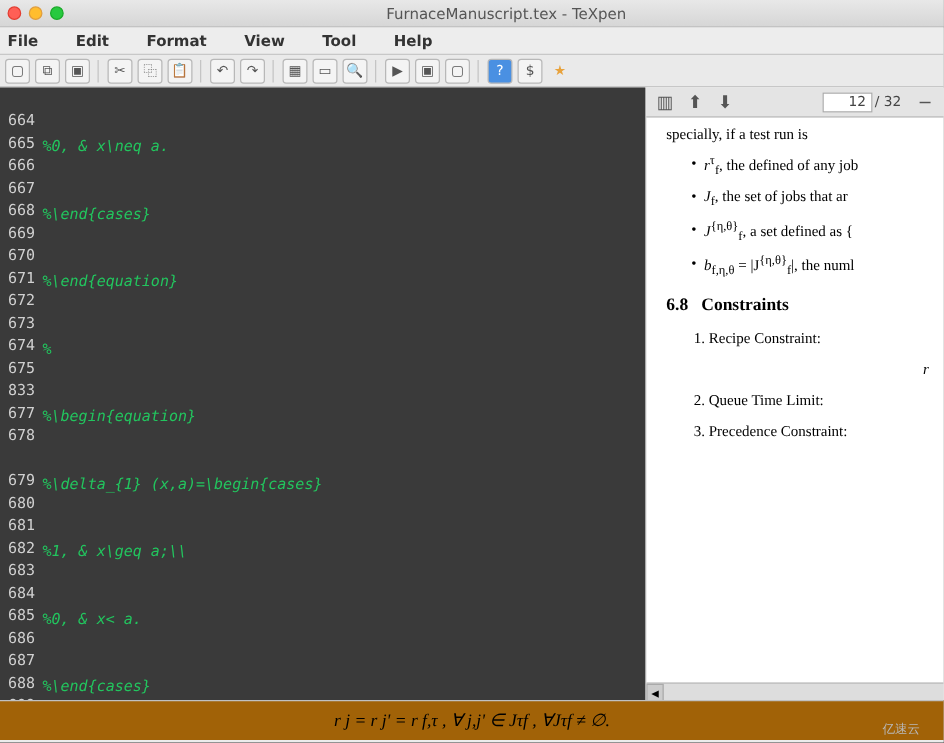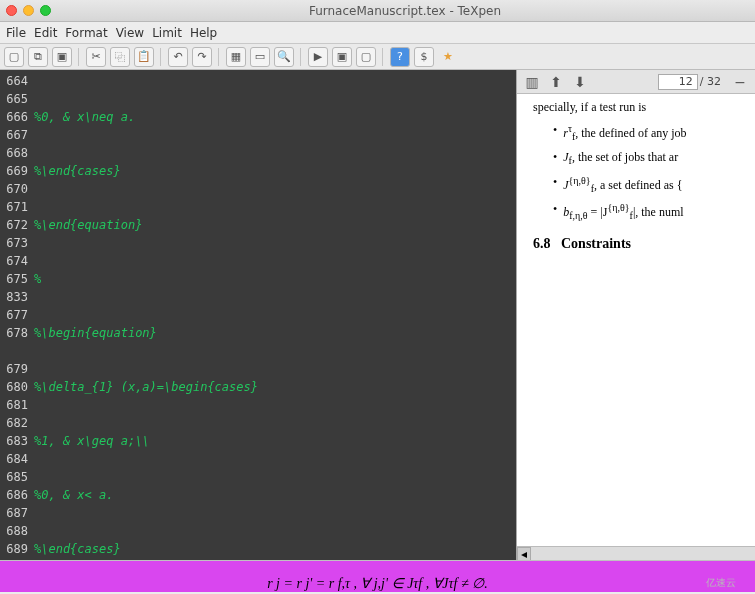--- a/index.html
+++ b/index.html
@@ -4,66 +4,66 @@
 <style>
 * { margin:0; padding:0; box-sizing:border-box; }
 body { font-family:"DejaVu Sans",Arial,sans-serif; font-size:12px; width:755px; height:594px; background:#ececec; overflow:hidden; position:relative; }
 .titlebar { height:22px; background:linear-gradient(#e8e8e8,#d6d6d6); border-bottom:1px solid #b8b8b8; display:flex; align-items:center; padding:0 6px; }
 .tlights { display:flex; gap:6px; margin-right:10px; }
 .tlight { width:11px; height:11px; border-radius:50%; }
 .tl-red { background:#ff5f56; border:1px solid #e33e32; }
 .tl-yel { background:#ffbd2e; border:1px solid #e09e3e; }
 .tl-grn { background:#27c93f; border:1px solid #1aab29; }
 .wtitle { flex:1; text-align:center; color:#555; font-size:12px; }
-.menubar { height:22px; background:#ededed; display:flex; align-items:center; padding:0 6px; gap:8px; border-bottom:1px solid #c8c8c8; }
+.menubar { height:22px; background:#ededed; display:flex; align-items:center; padding:0 6px; gap:30px; border-bottom:1px solid #c8c8c8;font-weight:bold; }
 .menubar span { color:#333; font-size:12px; cursor:default; }
 .toolbar { height:26px; background:#eaeaea; border-bottom:1px solid #bcbcbc; display:flex; align-items:center; padding:0 4px; gap:4px; }
 .tbtn { width:20px; height:20px; background:#f4f4f4; border:1px solid #b8b8b8; border-radius:3px; display:flex; align-items:center; justify-content:center; font-size:11px; color:#555; }
 .tsep { width:2px; height:18px; border-left:1px solid #c4c4c4; margin:0 2px; }
 .main { display:flex; height:490px; }
 .editor { width:516px; background:#3a3a3a; color:#f0f0f0; font-family:"DejaVu Sans Mono",monospace; font-size:12px; overflow:hidden; position:relative; }
-.gutter { position:absolute; left:0; top:0; width:32px; text-align:right; color:#d0d0d0; line-height:18px; padding-top:2px; }
+.gutter { position:absolute; left:0; top:0; width:32px; text-align:right; color:#d0d0d0; line-height:18px; padding-top:17px; }
 .gutter div { padding-right:4px; }
 .code { position:absolute; left:34px; top:0; right:0; line-height:18px; padding-top:2px; white-space:pre-wrap; }
 .code div { min-height:18px; }
 .c-g { color:#22c55e; font-style:italic; }
 .preview { flex:1; background:#fff; border-left:1px solid #aaa; display:flex; flex-direction:column; }
 .ptoolbar { height:24px; background:#e4e4e4; border-bottom:1px solid #bcbcbc; display:flex; align-items:center; padding:0 6px; gap:6px; }
 .pnav { width:18px; height:18px; display:flex; align-items:center; justify-content:center; color:#555; font-size:14px; }
 .pagebox { display:flex; align-items:center; margin-left:auto; font-size:11px; color:#444; }
 .pagecur { width:40px; height:16px; border:1px solid #aaa; background:#fff; text-align:right; padding:0 4px; margin-right:2px; }
 .pcontent { flex:1; padding:6px 12px 6px 24px; font-family:"Times New Roman",serif; font-size:12px; color:#000; overflow:hidden; position:relative; }
 .pcontent p { margin-bottom:6px; }
 .bullet { margin:8px 0 8px 12px; display:flex; }
 .bullet::before { content:"•"; margin-right:6px; }
 .h43 { font-weight:bold; font-size:14px; margin:14px 0 10px -8px; }
 .olist { margin-left:14px; }
 .olist div { margin:10px 0; }
 .sb { position:absolute; bottom:0; left:0; right:0; height:14px; background:#ddd; border-top:1px solid #bbb; }
-.ftr { height:32px; background:#d946ef; border-top:1px solid #c0c0c0; display:flex; align-items:flex-end; justify-content:center; font-family:"Times New Roman",serif; font-size:14px; font-style:italic; }
+.ftr { height:32px; background:#a16207; border-top:1px solid #c0c0c0; display:flex; align-items:center; justify-content:center; font-family:"Times New Roman",serif; font-size:14px; font-style:italic; }
 .wm { position:absolute; right:19px; bottom:4px; font-size:10px; color:#b8b8b8; }
 </style>
 </head>
 <body>
 
 <div class="titlebar">
   <div class="tlights">
     <div class="tlight tl-red"></div>
     <div class="tlight tl-yel"></div>
     <div class="tlight tl-grn"></div>
   </div>
   <div class="wtitle">FurnaceManuscript.tex - TeXpen</div>
 </div>
 
 <div class="menubar">
   <span>File</span>
   <span>Edit</span>
   <span>Format</span>
   <span>View</span>
-  <span>Limit</span>
+  <span>Tool</span>
   <span>Help</span>
 </div>
 
 <div class="toolbar">
   <div class="tbtn">▢</div>
   <div class="tbtn">⧉</div>
   <div class="tbtn">▣</div>
   <div class="tsep"></div>
   <div class="tbtn">✂</div>
   <div class="tbtn">⿻</div>
@@ -164,20 +164,26 @@
       <div class="bullet">
           <span><i>J</i><sub>f</sub><span>, the set of jobs that ar</span></span>
         </div>
       <div class="bullet">
           <span><i>J</i><sup>{η,θ}</sup><sub>f</sub><span>, a set defined as {</span></span>
         </div>
       <div class="bullet">
           <span><i>b</i><sub>f,η,θ</sub><span> = |J</span><sup>{η,θ}</sup><sub>f</sub><span>|, the numl</span></span>
         </div>
       <div class="h43"><span>6.8</span>&nbsp;&nbsp;&nbsp;<span>Constraints</span></div>
+      <div class="olist">
+        <div>1.  Recipe Constraint:</div>
+        <div style="text-align:right;font-style:italic">r</div>
+        <div>2.  Queue Time Limit:</div>
+        <div>3.  Precedence Constraint:</div>
+      </div>
       <div class="sb">
           <div style="position:absolute;left:0;width:14px;height:14px;background:#ccc;border:1px solid #aaa;display:flex;align-items:center;justify-content:center">◂</div>
         </div>
     </div>
   </div>
 </div>
 
 <div class="ftr">
   <span>r j = r j' = r f,τ ,  ∀ j,j' ∈ Jτf ,  ∀Jτf ≠ ∅.</span>
 </div>

